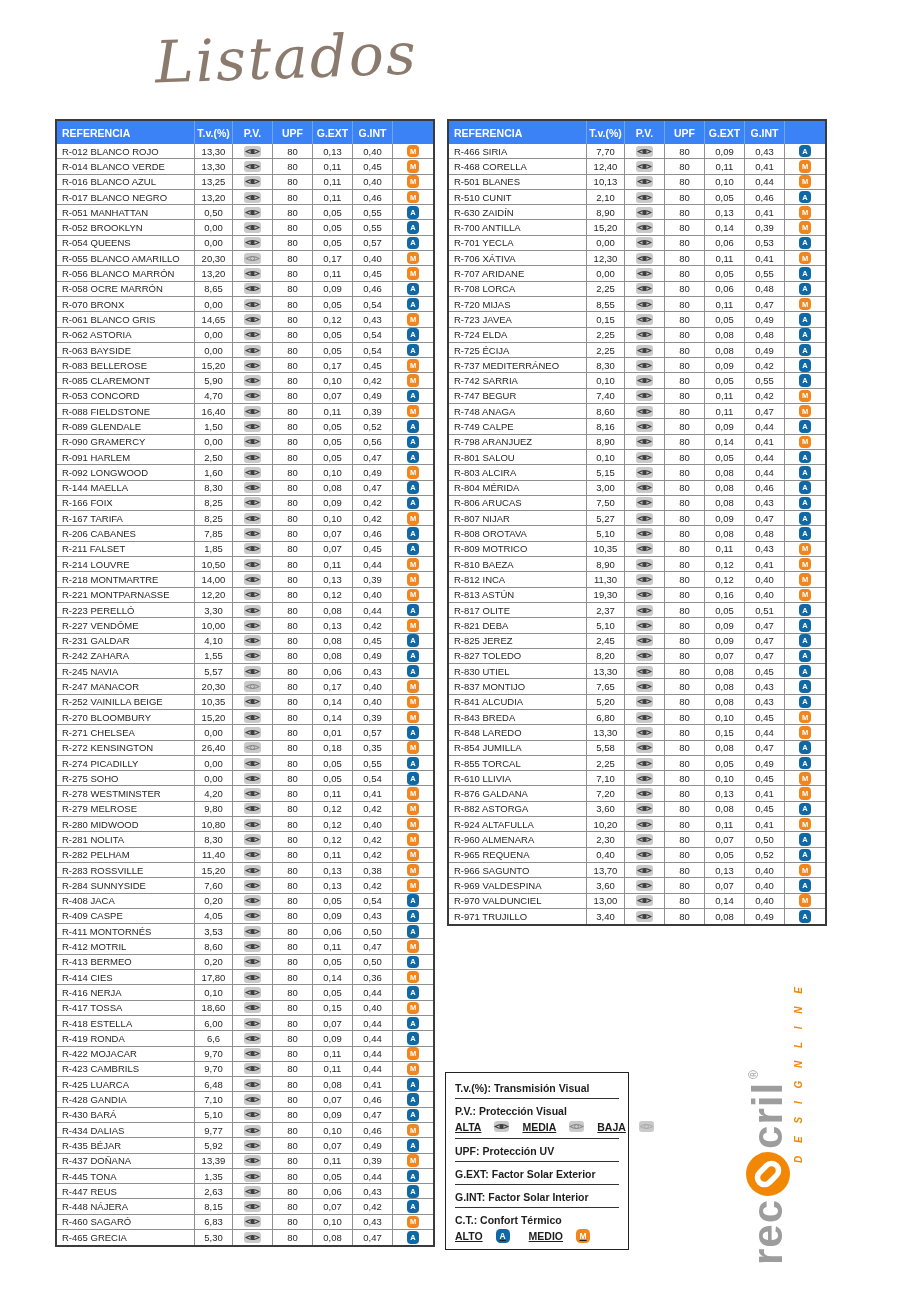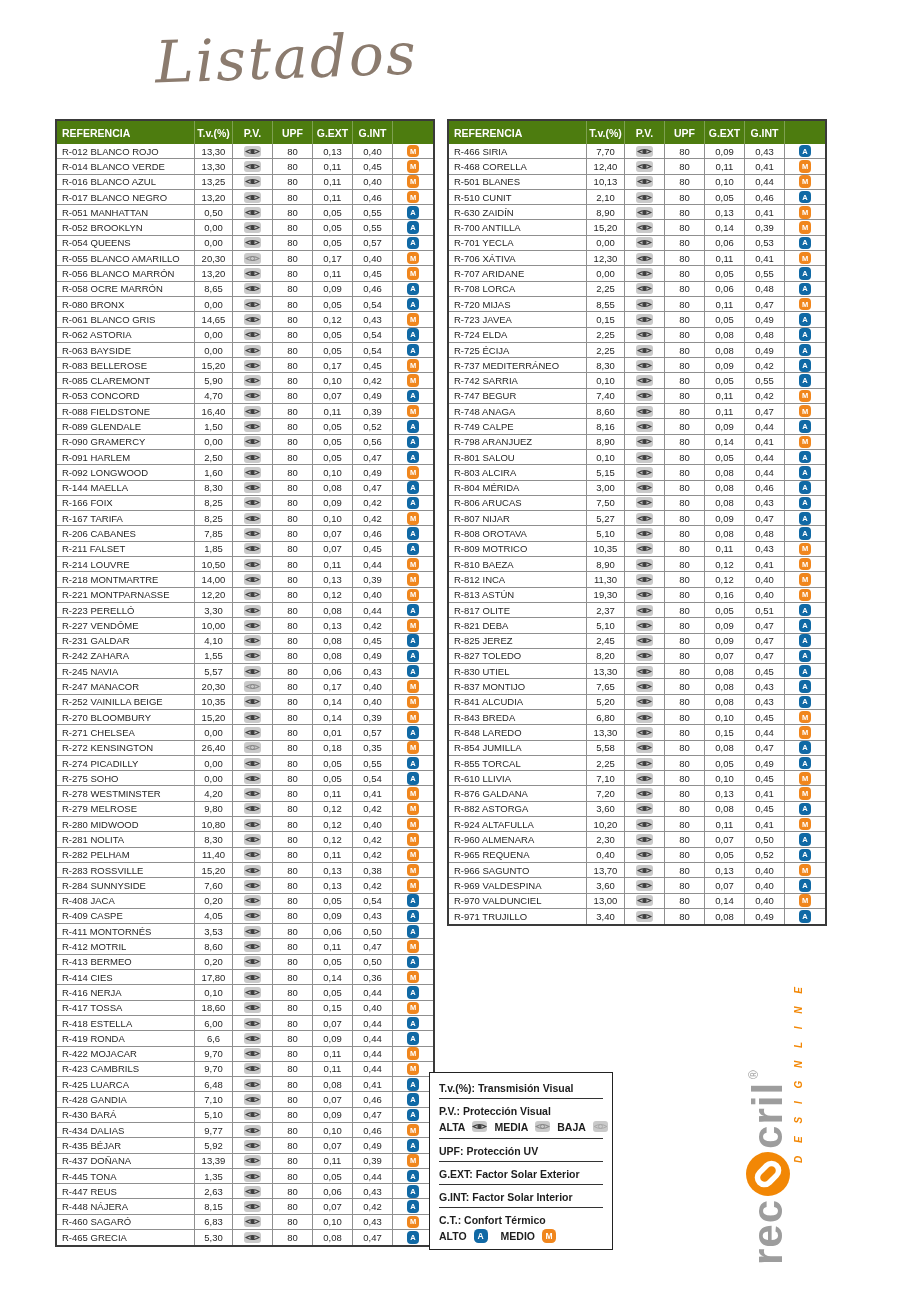--- a/index.html
+++ b/index.html
@@ -7,21 +7,21 @@
   .page { position:relative; width:920px; height:1301px; background:#fff; overflow:hidden; }
 
   
   .title { position:absolute; left:155px; top:24px; font-family:"DejaVu Serif", serif;
            font-style:italic; font-size:58px; color:#8b7b6e; transform:rotate(-2deg); letter-spacing:2px; }
 
   
   .dtable { position:absolute; top:119px; width:380px; border:2px solid #3a3a3a; background:#fff; }
   .dtable.left  { left:55px; }
   .dtable.right { left:447px; }
-  .thead { display:flex; height:23px; background:#4d7c0f; color:#fff; font-weight:bold; font-size:10.5px; }
+  .thead { display:flex; height:23px; background:#3b82f6; color:#fff; font-weight:bold; font-size:10.5px; }
   .thead .th { display:flex; align-items:center; justify-content:center; border-right:1px solid rgba(255,255,255,.28); }
   .thead .th:last-child { border-right:none;margin-top:47px; }
   .thead .th.c-ref { justify-content:flex-start; padding-left:5px; }
   .tr { display:flex; height:15.31px; border-bottom:1px solid #8f8f8f; font-size:9.5px; color:#262626; }
   .tr:last-child { border-bottom:none; }
   .td { display:flex; align-items:center; justify-content:center; border-right:1px solid #8f8f8f; height:100%; }
   .td:last-child { border-right:none; }
   .c-ref  { width:138px; }
   .td.c-ref { justify-content:flex-start; padding-left:5px; white-space:nowrap; overflow:hidden; }
   .c-tv   { width:38px; }
@@ -42,26 +42,26 @@
   .eye-baja  .outline { fill:none; stroke:#a8a8a8; stroke-width:1.3; }
   .eye-baja  .pupil   { fill:none; stroke:#a8a8a8; stroke-width:1.1; }
 
   
   .ct-badge { width:12.5px; height:12.5px; border-radius:4px; color:#fff; font-size:7.5px;
               font-weight:bold; display:inline-flex; align-items:center; justify-content:center; }
   .ct-A { background:#1069a5; }
   .ct-M { background:#f0861d; }
 
   
-  .legend { position:absolute; left:429px; top:1072px; width:184px; height:178px;
+  .legend { position:absolute; left:445px; top:1072px; width:184px; height:178px;
             border:1.5px solid #222; background:#fff; padding:7px 9px 6px 9px;
             font-size:10.5px; font-weight:bold; color:#1d1d1d; }
   .legend .lline { height:15px; display:flex; align-items:center; white-space:nowrap; }
   .legend .sep { border-bottom:1.3px solid #333; margin:3px 0 4px 0; }
-  .legend .levels { display:flex; align-items:center; gap:7px; height:17px; }
+  .legend .levels { display:flex; align-items:center; gap:13px; height:17px;text-decoration:underline; }
   .legend .levels .lvl-label { font-weight:bold; }
   .legend .ct-badge { width:14px; height:14px; font-size:8.5px; border-radius:4.5px; margin-right:6px; }
 
   
   .logo-wrap { position:absolute; left:742px; top:980px; width:110px; height:285px; }
   .logo-rot  { position:absolute; left:0; top:285px; width:285px; height:110px;
                transform:rotate(-90deg); transform-origin:0 0; display:flex; flex-direction:column; }
   .logo-main { display:flex; align-items:center; gap:3px; font-weight:bold; color:#9d9d9d;
                font-size:42px; letter-spacing:1px; line-height:1; margin-top:4px; }
   .logo-main .reg { font-size:12px; color:#9d9d9d; align-self:flex-start; margin-top:2px; font-weight:normal; }
@@ -262,21 +262,21 @@
           </span>
         </div>
         <div class="td c-upf">80</div>
         <div class="td c-gext">0,09</div>
         <div class="td c-gint">0,46</div>
         <div class="td c-ct">
           <span class="ct-badge ct-A">A</span>
         </div>
       </div>
       <div class="tr">
-        <div class="td c-ref">R-080 BRONX</div>
+        <div class="td c-ref">R-070 BRONX</div>
         <div class="td c-tv">0,00</div>
         <div class="td c-pv">
           <span class="eye eye-alta">
             <svg viewBox="0 0 20 12">
               <path class="outline" d="M1.5 6 Q10 0.8 18.5 6 Q10 11.2 1.5 6 Z"></path>
               <circle class="pupil" cx="10" cy="6" r="2.7"></circle>
             </svg>
           </span>
         </div>
         <div class="td c-upf">80</div>

